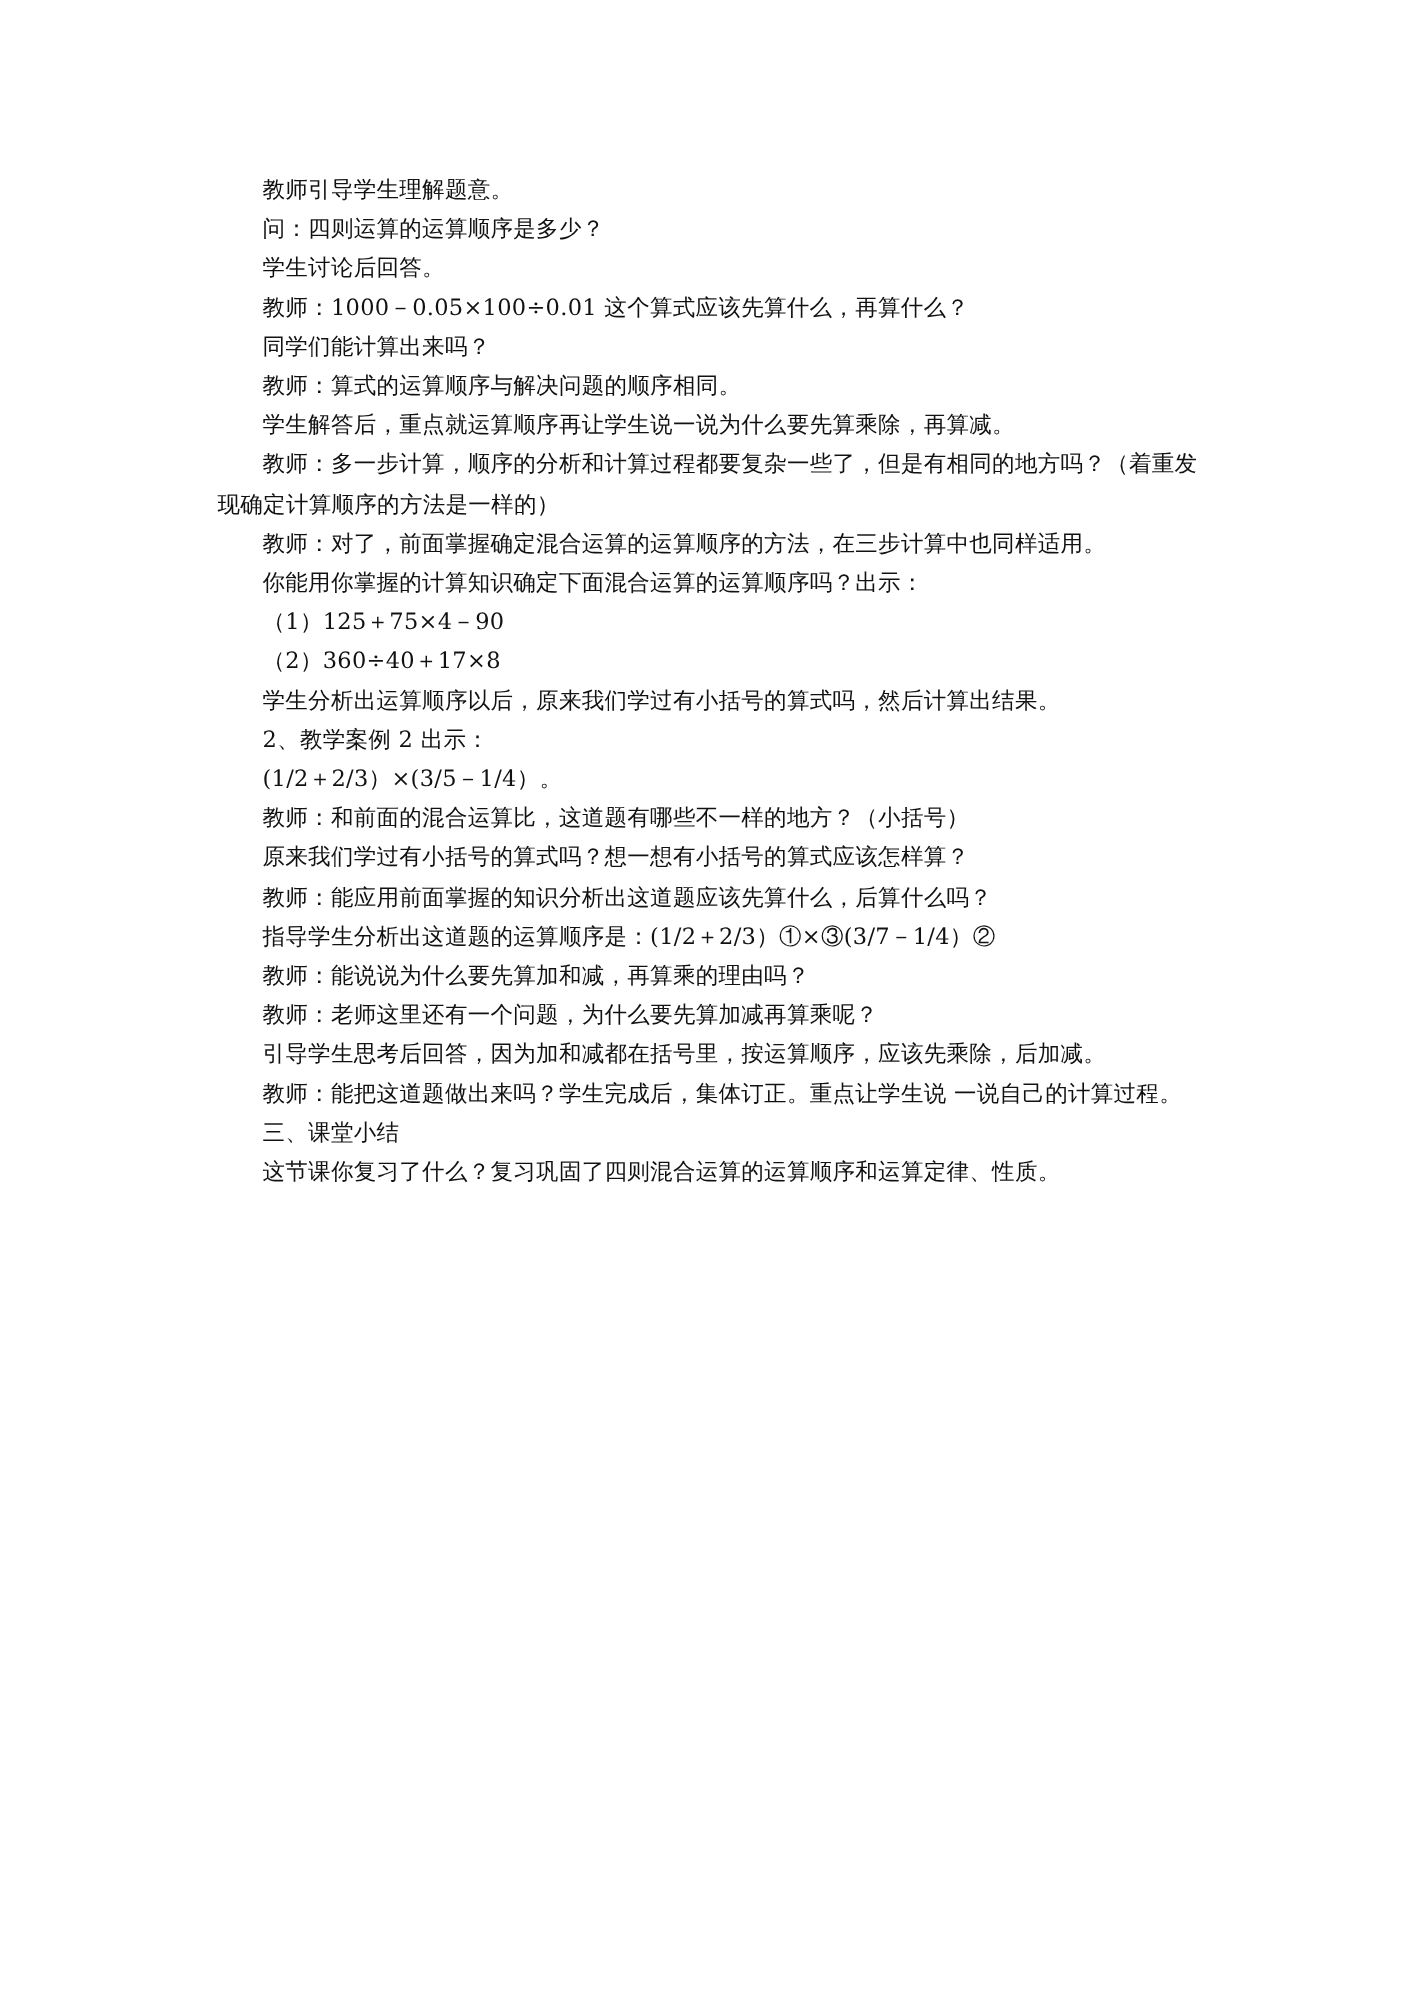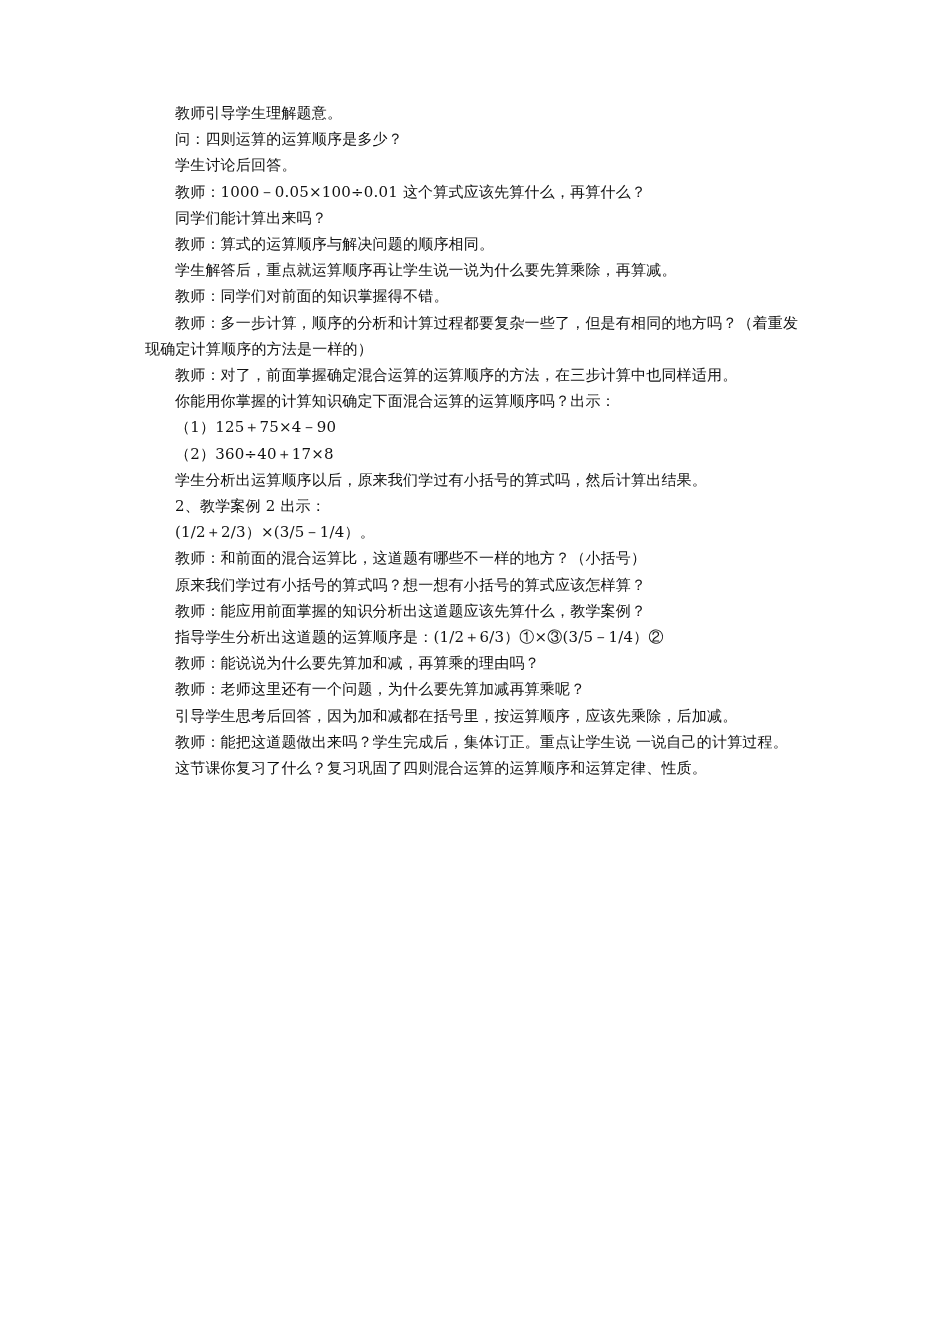--- a/index.html
+++ b/index.html
@@ -11,21 +11,21 @@
       width: 950px;
       height: 1344px;
       position: relative;
       overflow: hidden;
       font-family: "DejaVu Serif", "Liberation Serif", serif;
       color: #111111;
     }
     .page {
       position: absolute;
       left: 145px;
-      top: 100px;
+      top: 113px;
       width: 665px;
     }
     .para {
       font-size: 15px;
       line-height: 26.2px;
       margin: 0;
       text-indent: 30px;
       white-space: normal;
       word-break: break-all;
       letter-spacing: 0.2px;
@@ -35,31 +35,31 @@
 <body>
 
 <div class="page">
   <p class="para">教师引导学生理解题意。</p>
   <p class="para">问：四则运算的运算顺序是多少？</p>
   <p class="para">学生讨论后回答。</p>
   <p class="para">教师：1000－0.05×100÷0.01 这个算式应该先算什么，再算什么？</p>
   <p class="para">同学们能计算出来吗？</p>
   <p class="para">教师：算式的运算顺序与解决问题的顺序相同。</p>
   <p class="para">学生解答后，重点就运算顺序再让学生说一说为什么要先算乘除，再算减。</p>
-  <p class="para">教师：同学们对前面的知识掌握得不错。</p>
   <p class="para">教师：多一步计算，顺序的分析和计算过程都要复杂一些了，但是有相同的地方吗？（着重发现确定计算顺序的方法是一样的）</p>
   <p class="para">教师：对了，前面掌握确定混合运算的运算顺序的方法，在三步计算中也同样适用。</p>
   <p class="para">你能用你掌握的计算知识确定下面混合运算的运算顺序吗？出示：</p>
   <p class="para">（1）125＋75×4－90</p>
   <p class="para">（2）360÷40＋17×8</p>
   <p class="para">学生分析出运算顺序以后，原来我们学过有小括号的算式吗，然后计算出结果。</p>
   <p class="para">2、教学案例 2 出示：</p>
   <p class="para">(1/2＋2/3）×(3/5－1/4）。</p>
   <p class="para">教师：和前面的混合运算比，这道题有哪些不一样的地方？（小括号）</p>
   <p class="para">原来我们学过有小括号的算式吗？想一想有小括号的算式应该怎样算？</p>
-  <p class="para">教师：能应用前面掌握的知识分析出这道题应该先算什么，教学案例？</p>
-  <p class="para">指导学生分析出这道题的运算顺序是：(1/2＋6/3）①×③(3/5－1/4）②</p>
+  <p class="para">教师：能应用前面掌握的知识分析出这道题应该先算什么，后算什么吗？</p>
+  <p class="para">指导学生分析出这道题的运算顺序是：(1/2＋2/3）①×③(3/7－1/4）②</p>
   <p class="para">教师：能说说为什么要先算加和减，再算乘的理由吗？</p>
   <p class="para">教师：老师这里还有一个问题，为什么要先算加减再算乘呢？</p>
   <p class="para">引导学生思考后回答，因为加和减都在括号里，按运算顺序，应该先乘除，后加减。</p>
   <p class="para">教师：能把这道题做出来吗？学生完成后，集体订正。重点让学生说 一说自己的计算过程。</p>
+  <p class="para">三、课堂小结</p>
   <p class="para">这节课你复习了什么？复习巩固了四则混合运算的运算顺序和运算定律、性质。</p>
 </div>
 
 </body></html>

